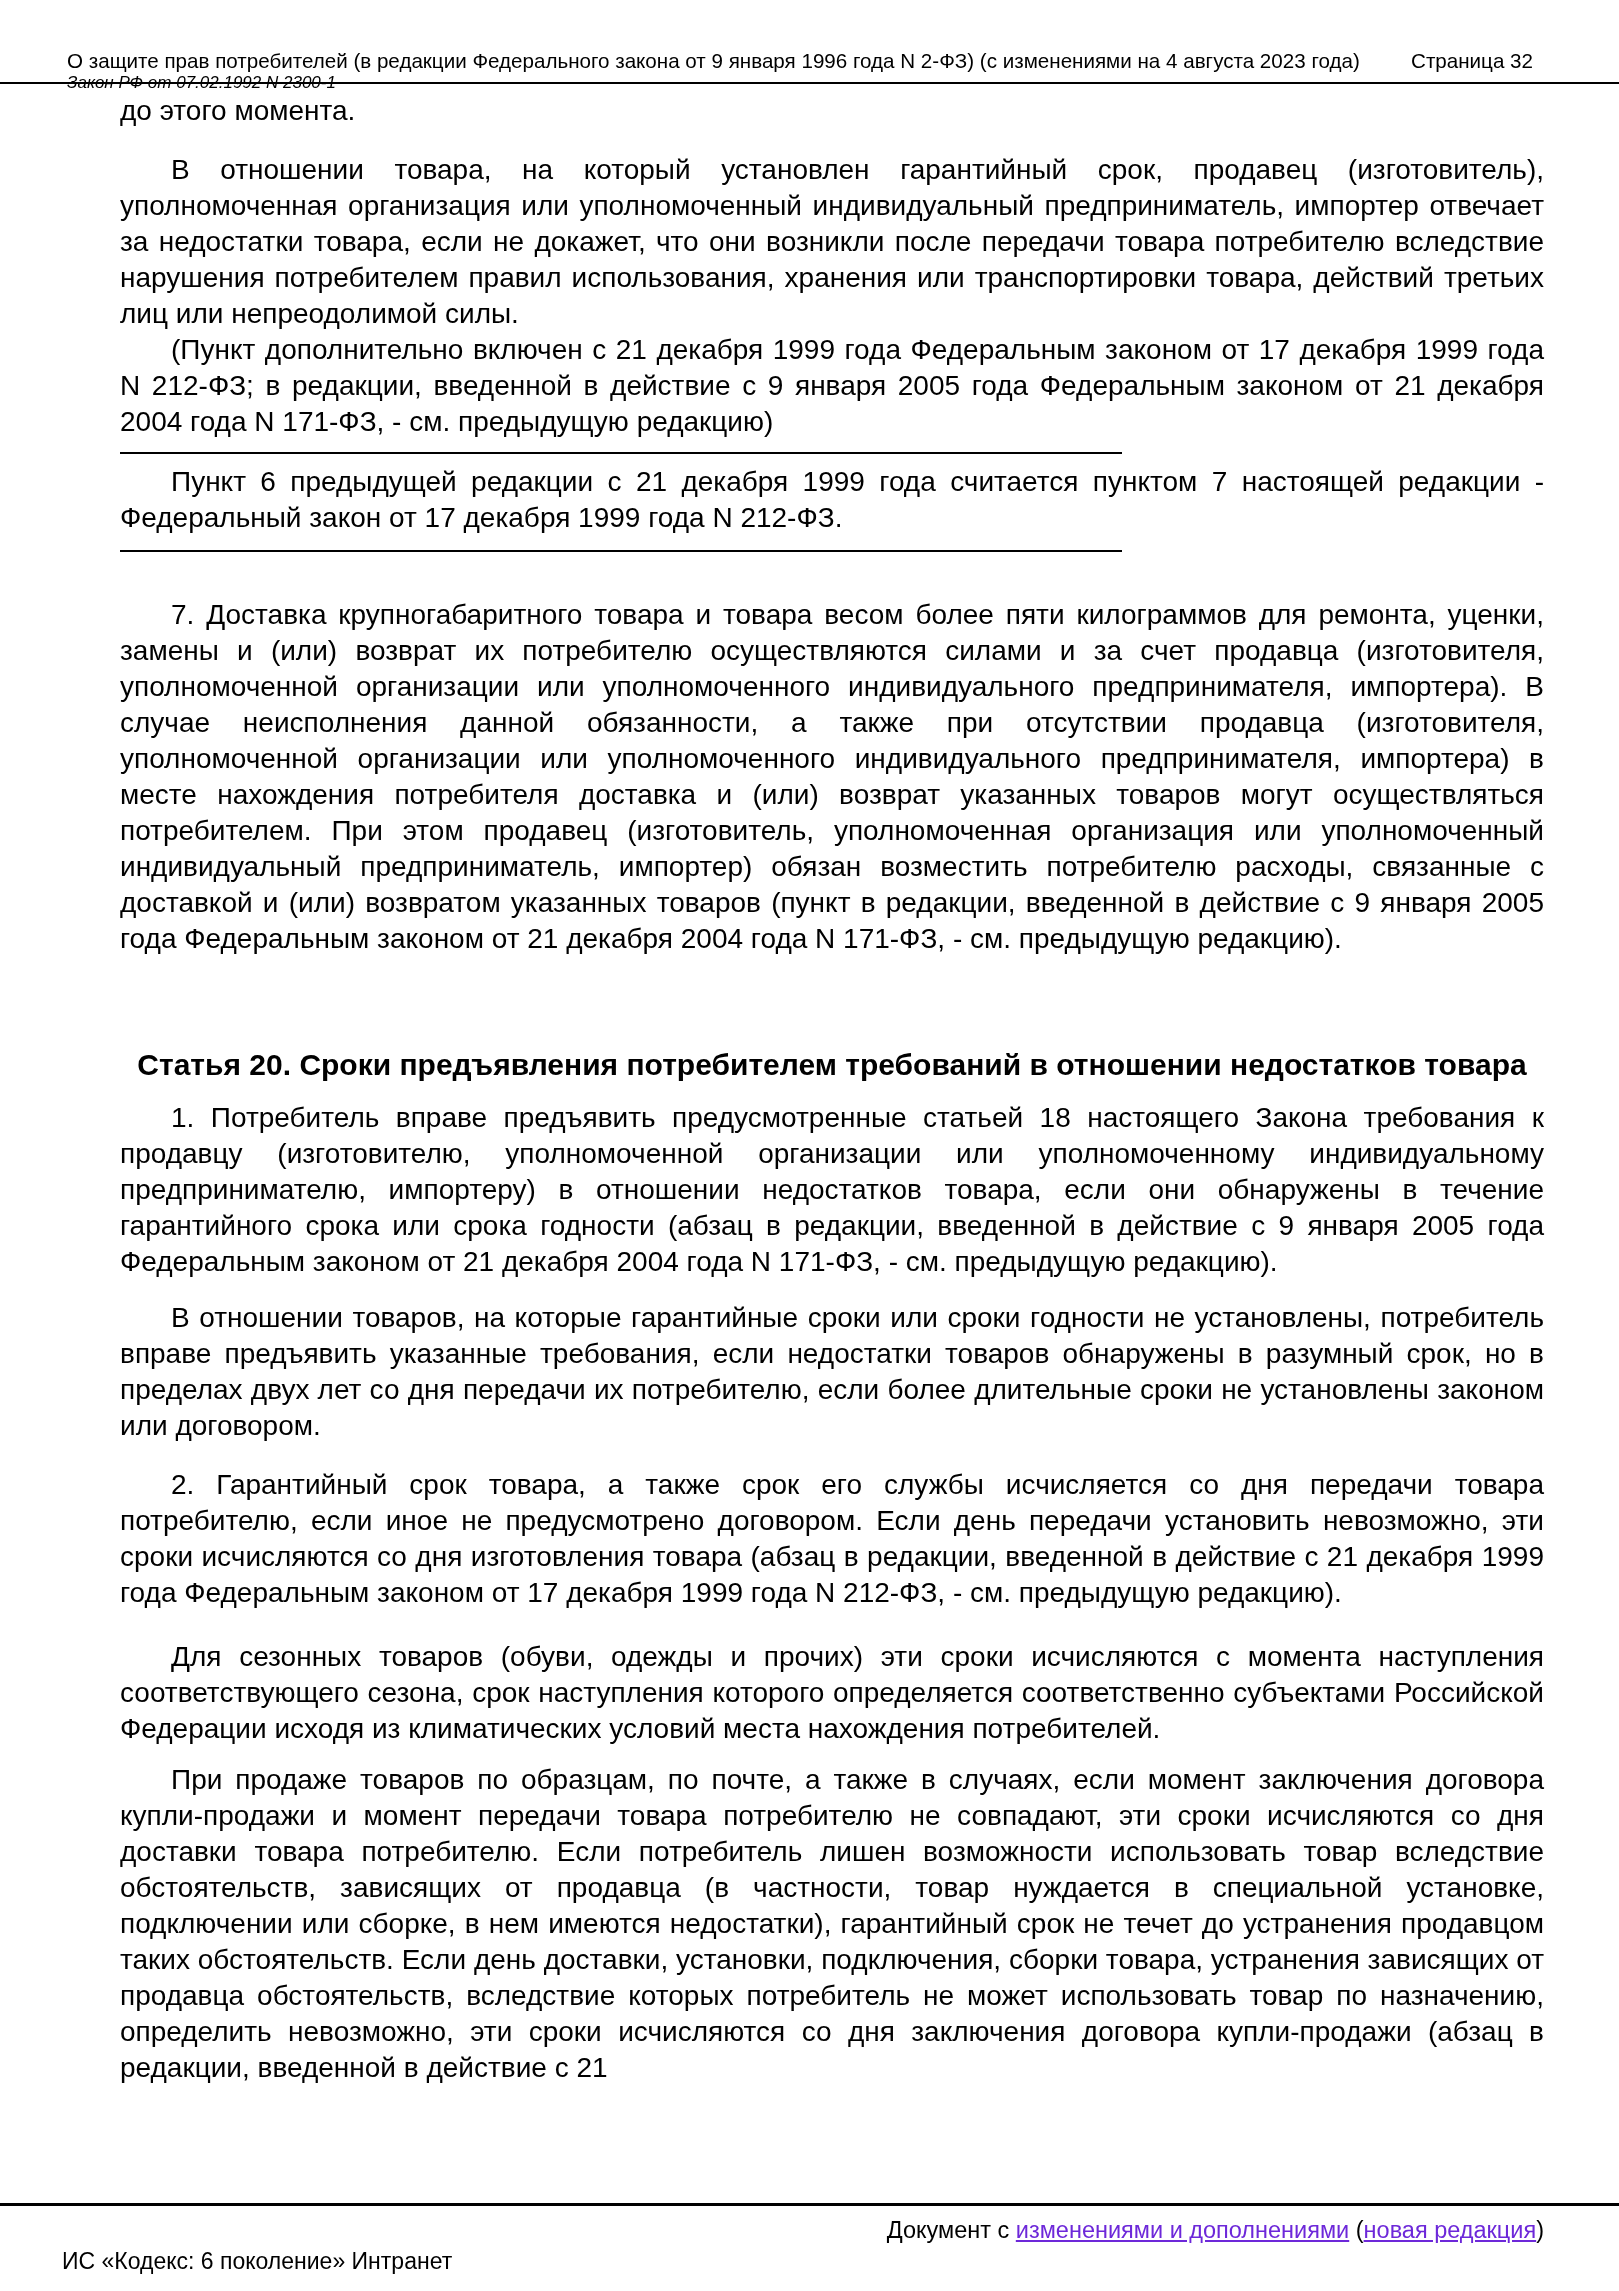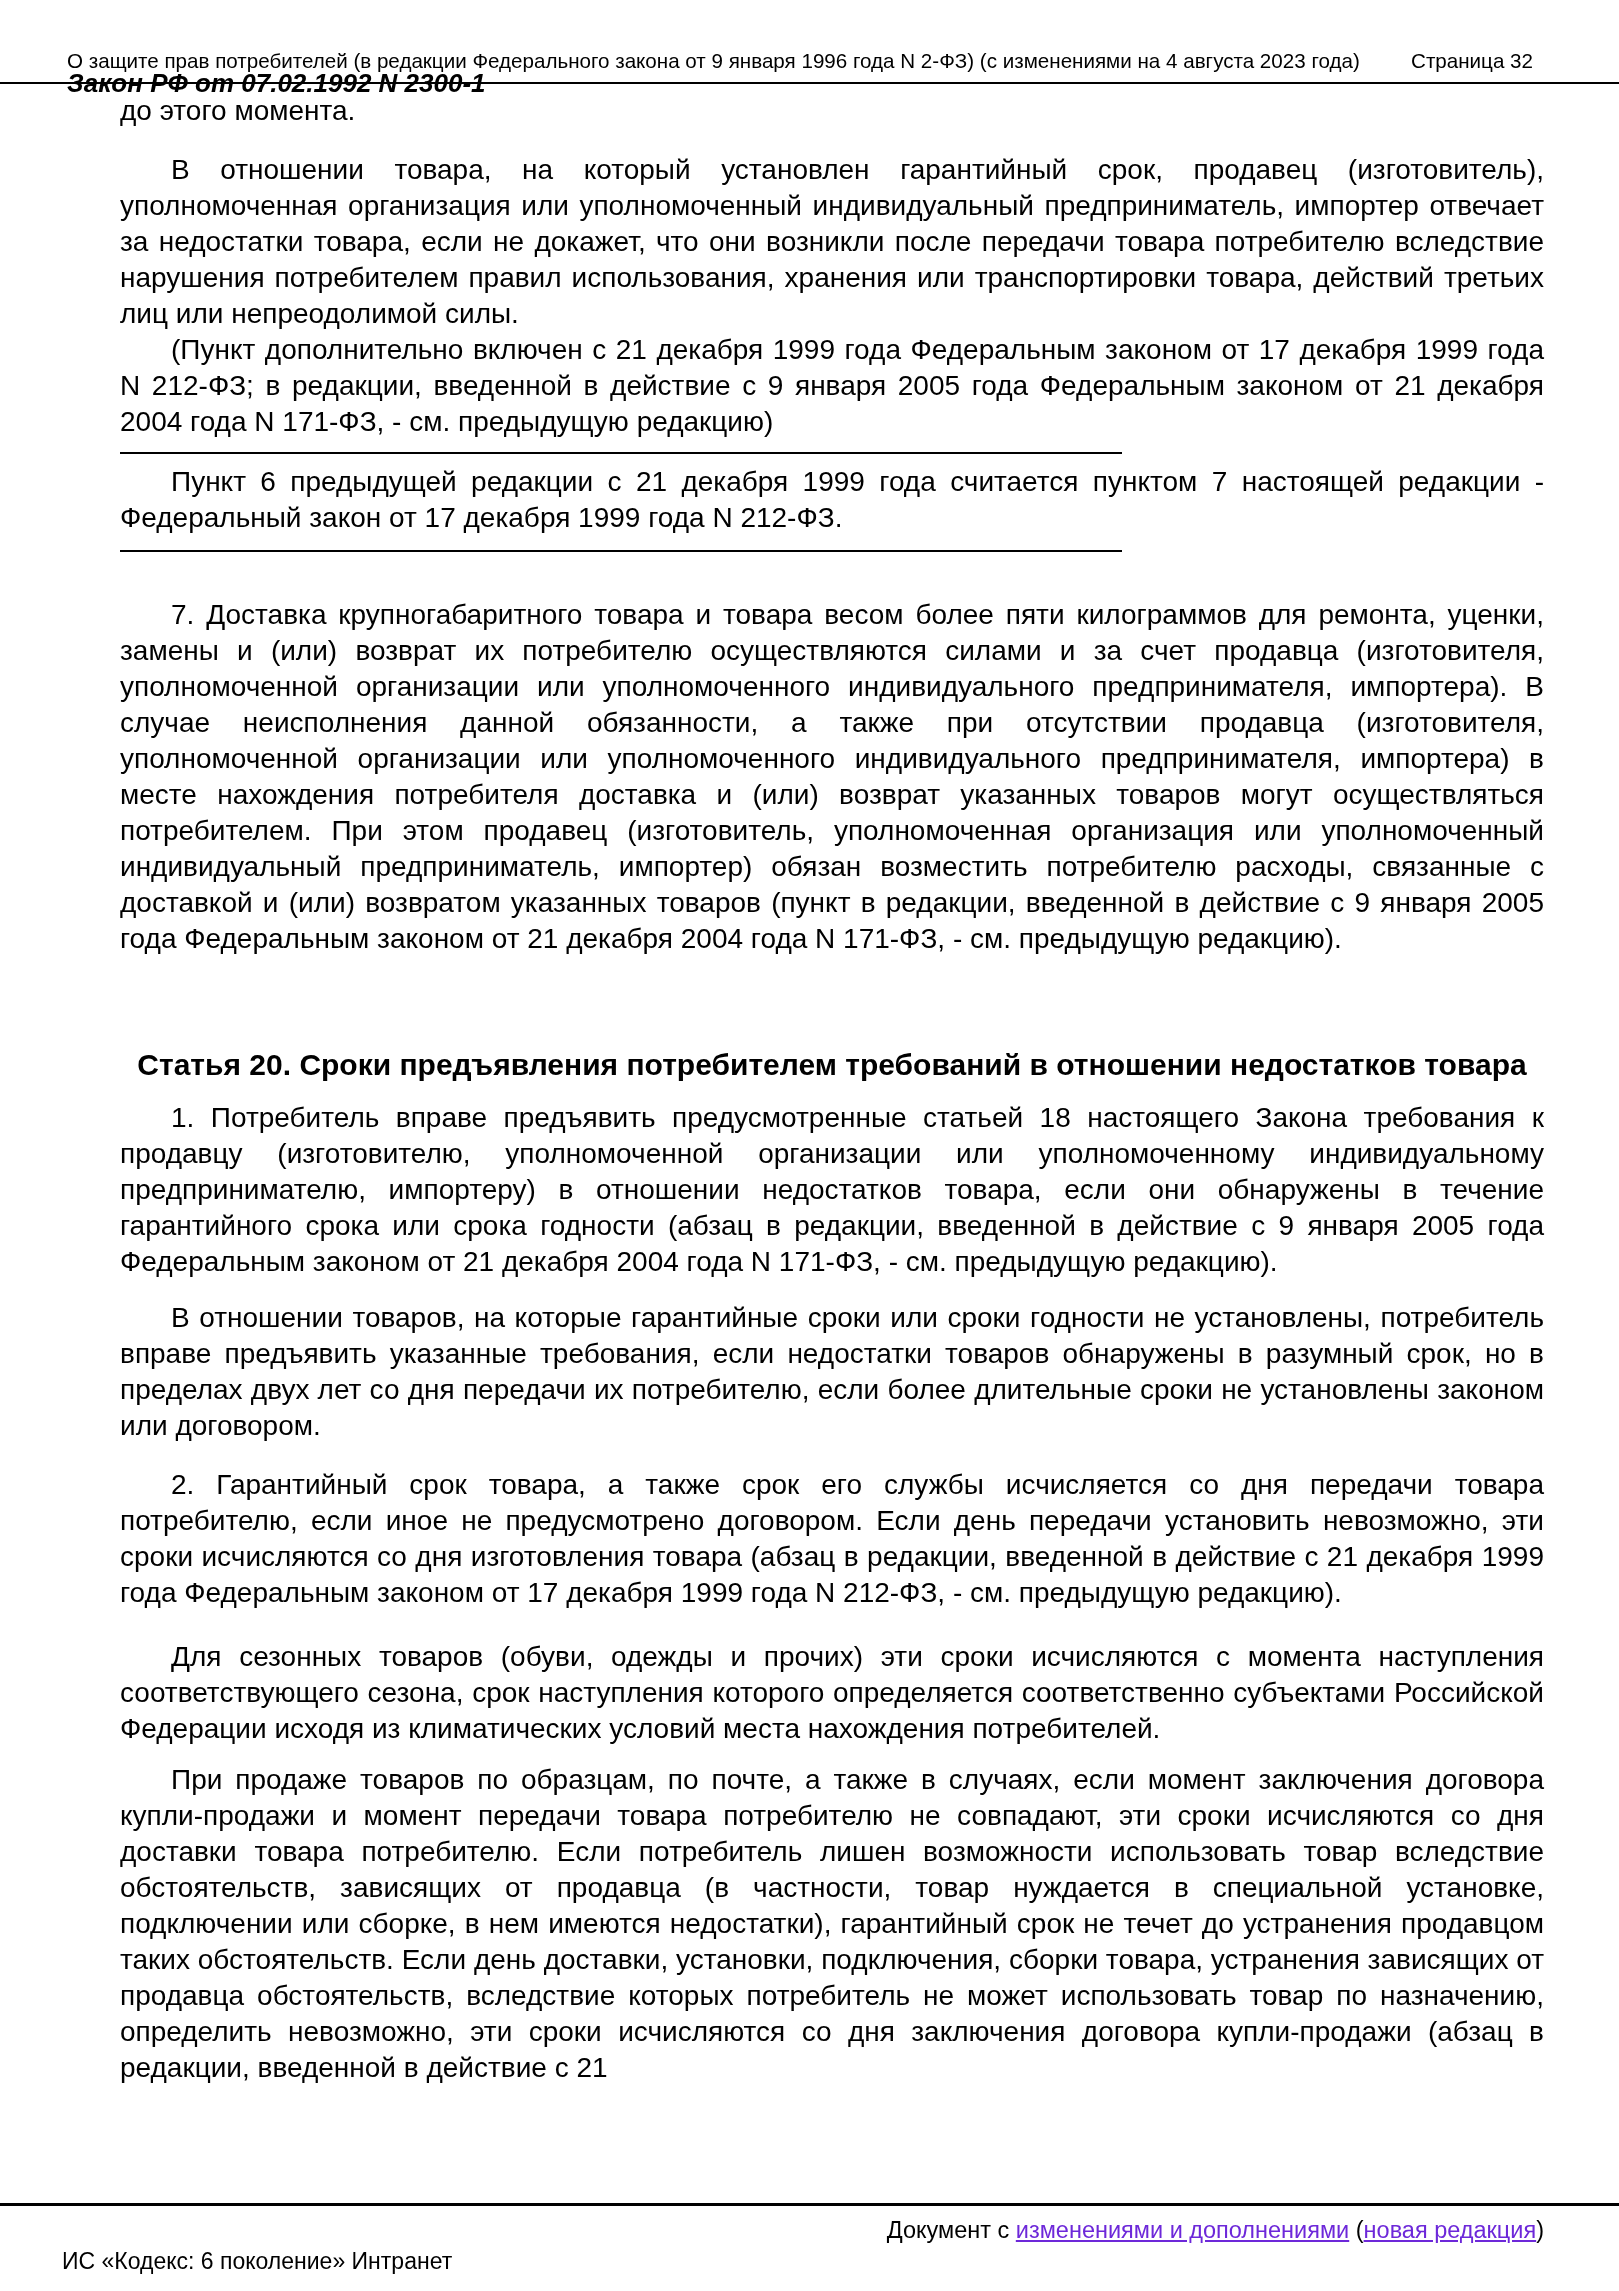--- a/index.html
+++ b/index.html
@@ -33,24 +33,23 @@
     width: 1304px;
     font-size: 20.6px;
     line-height: 22.5px;
   }
   .header-page {
     font-size: 20.6px;
     line-height: 22.5px;
     white-space: nowrap;
   }
   .header-subtitle {
-    font-size: 26px;
+    font-size: 17px;
     line-height: 22.5px;
     font-style: italic;
-    font-weight: bold;
   }
   .header-rule {
     position: absolute;
     top: 82px;
     left: 0;
     width: 1619px;
     height: 0;
     border-top: 2.9px solid #000000;
   }
   

